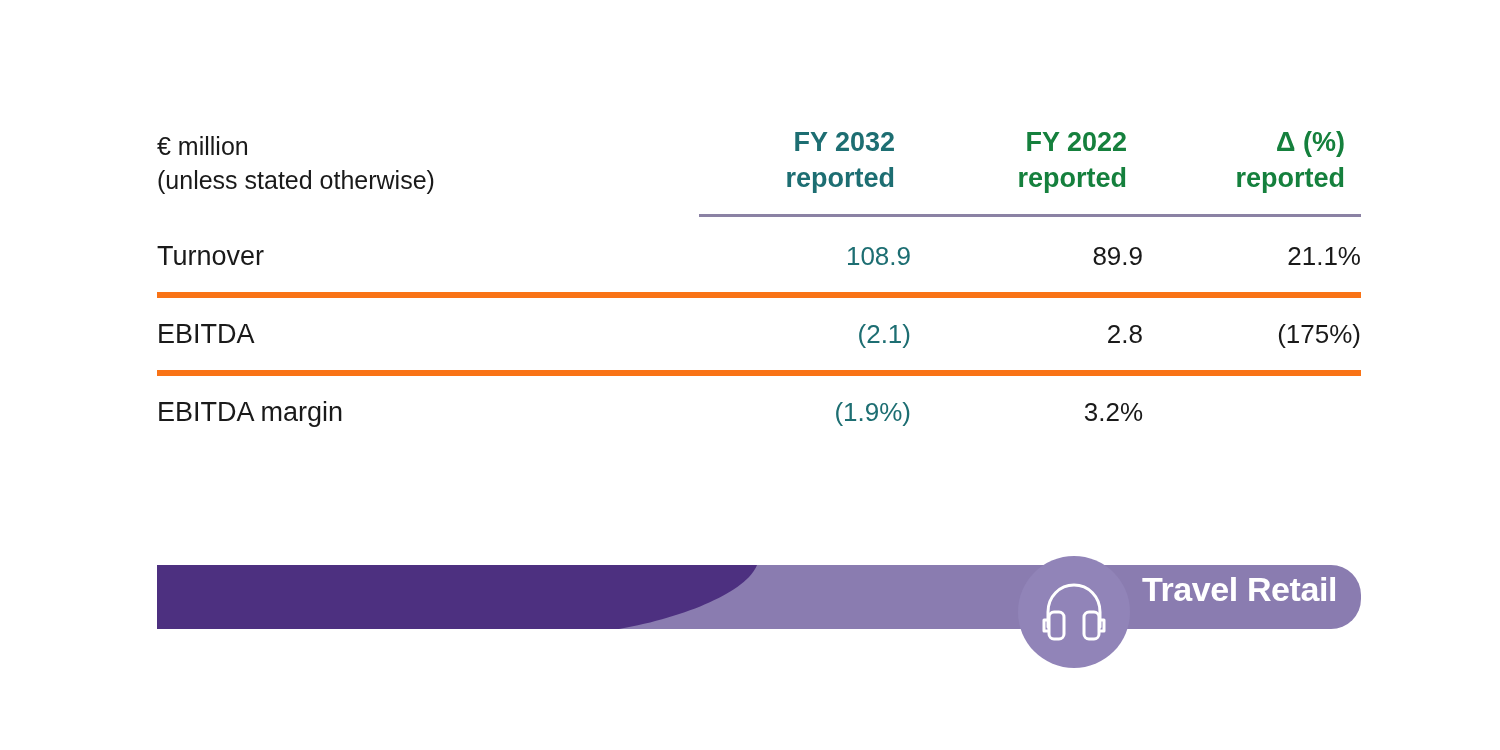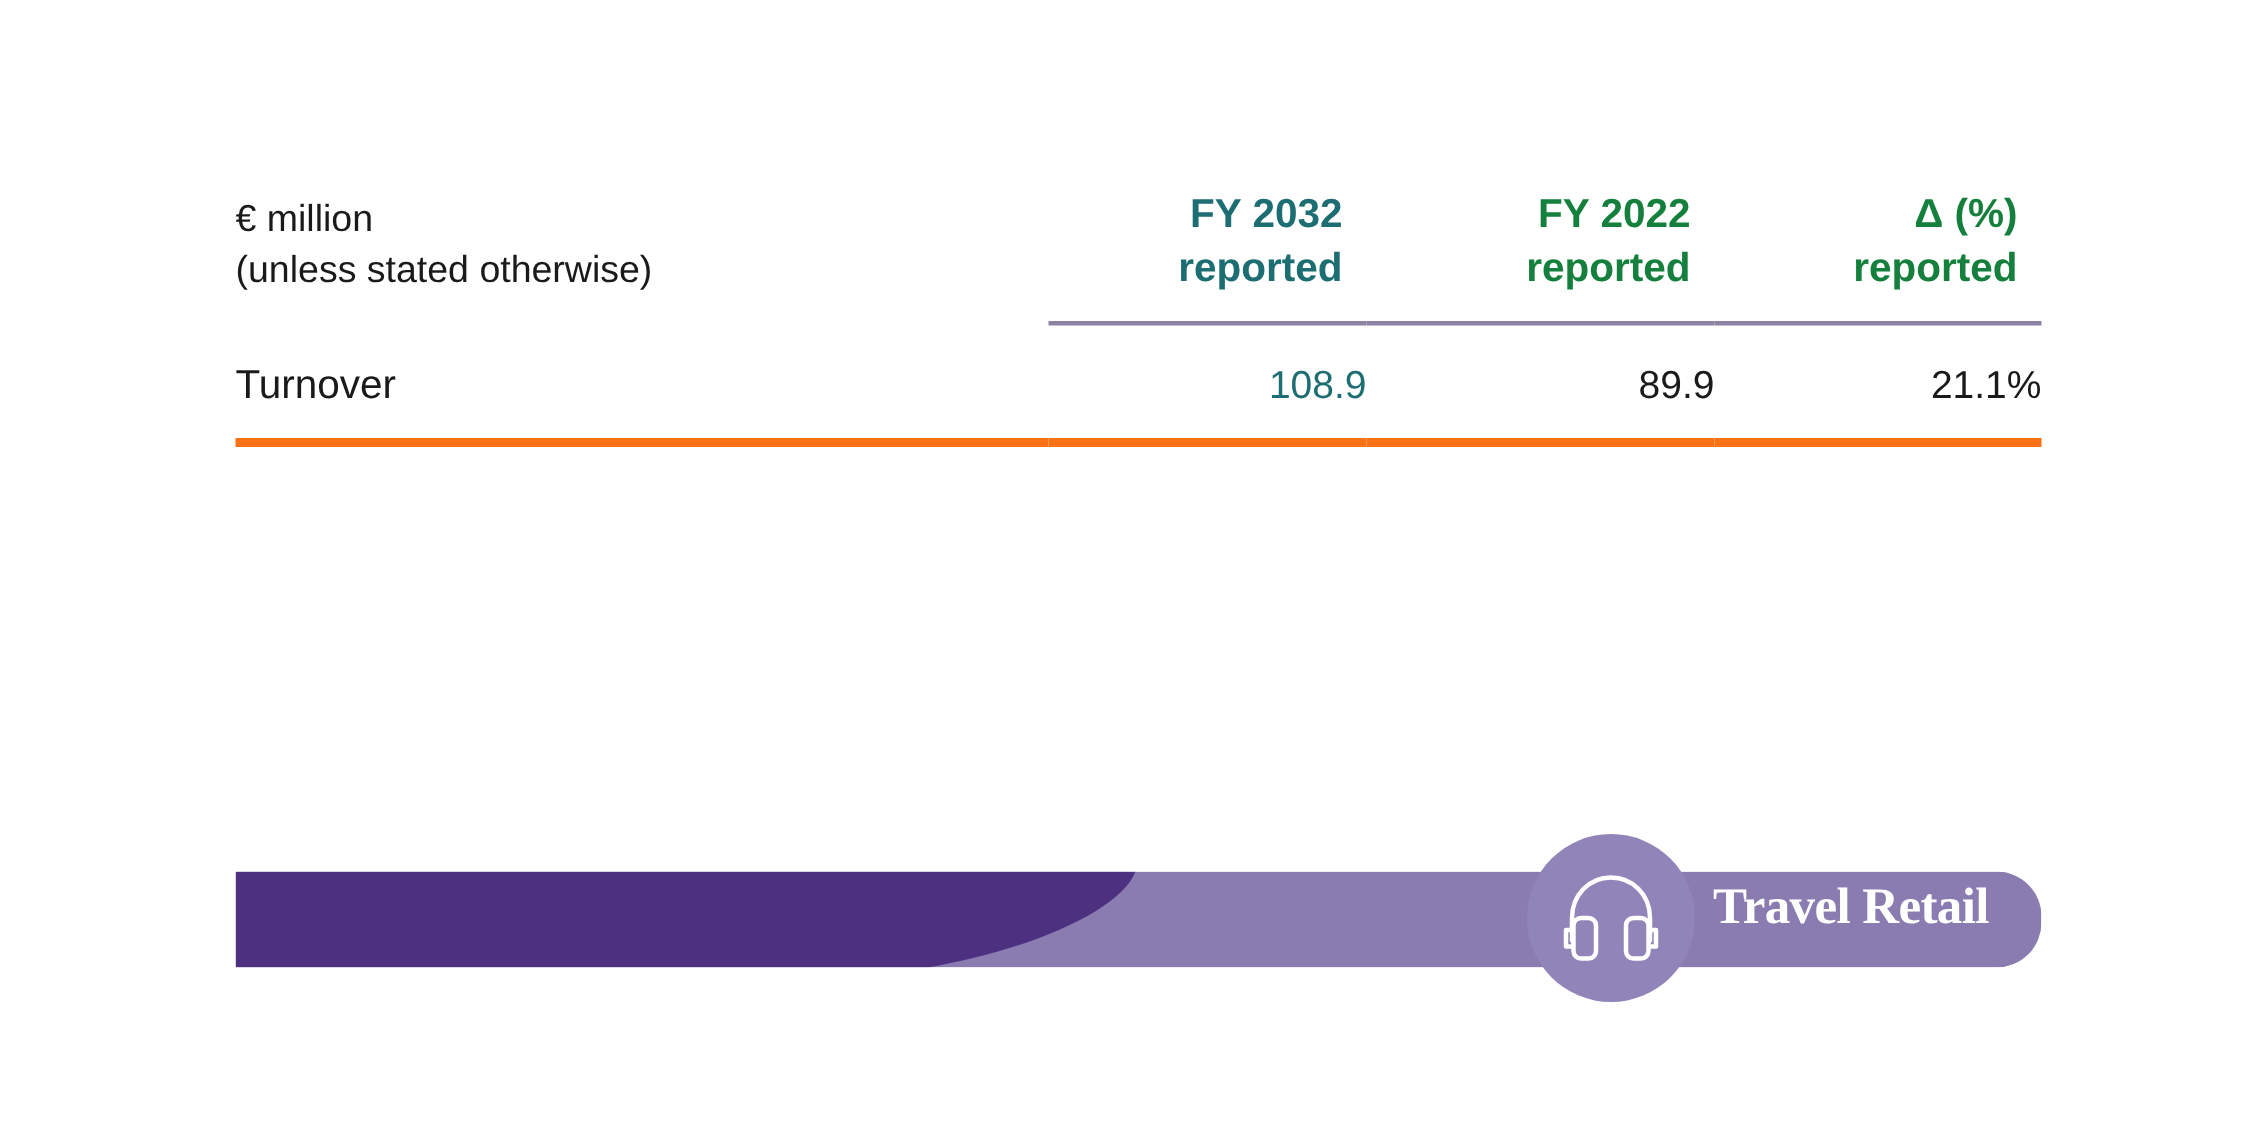--- a/index.html
+++ b/index.html
@@ -94,24 +94,23 @@
     font-size: 26px;
     color: #1a1a1a;
     padding-right: 16px;
   }
   td.num.accent { color: #1d6e72; }
 
   
   .banner {
     position: absolute;
     left: 157px;
-    top: 581px;
+    top: 565px;
     width: 1204px;
     height: 48px;
-    font-family: Liberation Serif, serif;
   }
   .banner svg { display: block; }
 
   .banner-label {
     position: absolute;
     left: 985px;
     top: 50%;
     transform: translateY(-50%);
     color: #ffffff;
     font-size: 34px;
@@ -163,20 +162,32 @@
         <td class="ruled"></td>
       </tr>
     </thead>
     <tbody>
       <tr class="data-row">
         <td class="lbl">Turnover</td>
         <td class="num accent">108.9</td>
         <td class="num">89.9</td>
         <td class="num">21.1%</td>
       </tr>
+      <tr class="data-row">
+        <td class="lbl">EBITDA</td>
+        <td class="num accent">(2.1)</td>
+        <td class="num">2.8</td>
+        <td class="num">(175%)</td>
+      </tr>
+      <tr class="data-row last">
+        <td class="lbl">EBITDA margin</td>
+        <td class="num accent">(1.9%)</td>
+        <td class="num">3.2%</td>
+        <td class="num"></td>
+      </tr>
     </tbody>
   </table>
 
   <div class="banner">
     <svg width="1204" height="64" viewBox="0 0 1204 64" xmlns="http://www.w3.org/2000/svg">
       <defs>
         <clipPath id="bannerClip">
           <path d="M0,0 H1174 a30,30 0 0 1 30,30 v4 a30,30 0 0 1 -30,30 H0 Z"></path>
         </clipPath>
       </defs>

